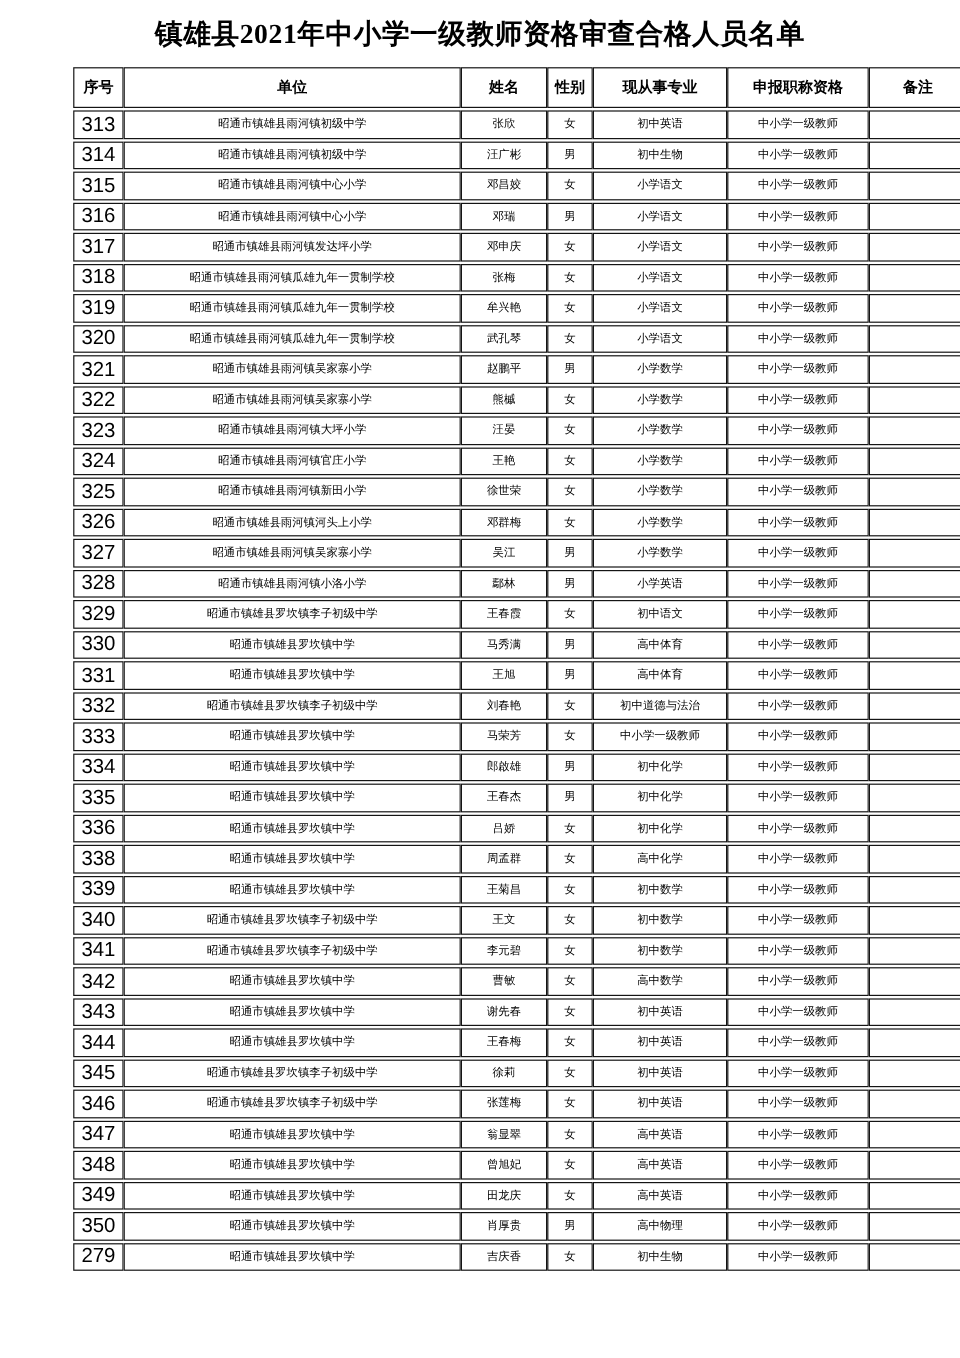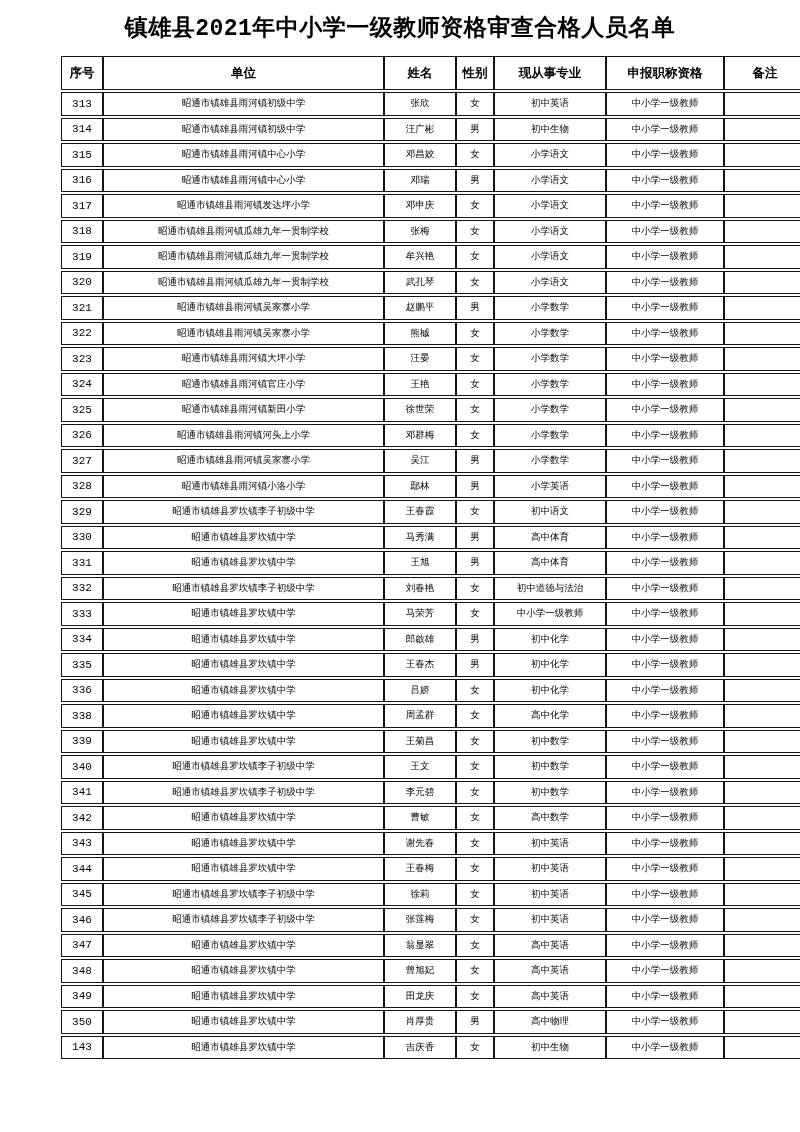--- a/index.html
+++ b/index.html
@@ -20,21 +20,20 @@
     box-sizing: border-box;
     padding-top: 12px;
   }
   .doc-title {
     text-align: center;
     font-size: 23px;
     font-weight: bold;
     letter-spacing: 0.5px;
     line-height: 34px;
     margin: 0 0 8px 0;
-    font-family: Liberation Mono, monospace;
   }
   table.roster {
     margin-left: 29px;
     width: 745px;
     table-layout: fixed;
     border-collapse: separate;
     border-spacing: 0 2px;
     padding-left: 32px;
   }
   table.roster th, table.roster td {
@@ -50,22 +49,22 @@
     height: 32px;
     font-size: 12.5px;
     font-weight: bold;
   }
   table.roster td {
     height: 21.5px;
     font-size: 9.5px;
     font-weight: normal;
   }
   table.roster td.col-seq {
-    font-size: 11px;
-    font-family: Liberation Mono, monospace;
+    font-size: 17px;
+    font-family: Liberation Sans, sans-serif;
   }
   col.c-seq   { width: 42px; }
   col.c-unit  { width: 281px; }
   col.c-name  { width: 72px; }
   col.c-gender{ width: 38px; }
   col.c-subj  { width: 112px; }
   col.c-qual  { width: 118px; }
   col.c-note  { width: 82px; }
 </style>
 </head>
@@ -423,21 +422,21 @@
         <tr>
           <td class="col-seq">350</td>
           <td class="col-unit">昭通市镇雄县罗坎镇中学</td>
           <td class="col-name">肖厚贵</td>
           <td class="col-gender">男</td>
           <td class="col-subj">高中物理</td>
           <td class="col-qual">中小学一级教师</td>
           <td class="col-note"></td>
         </tr>
         <tr>
-          <td class="col-seq">143</td>
+          <td class="col-seq">279</td>
           <td class="col-unit">昭通市镇雄县罗坎镇中学</td>
           <td class="col-name">吉庆香</td>
           <td class="col-gender">女</td>
           <td class="col-subj">初中生物</td>
           <td class="col-qual">中小学一级教师</td>
           <td class="col-note"></td>
         </tr>
       </tbody>
   </table>
 </div>

